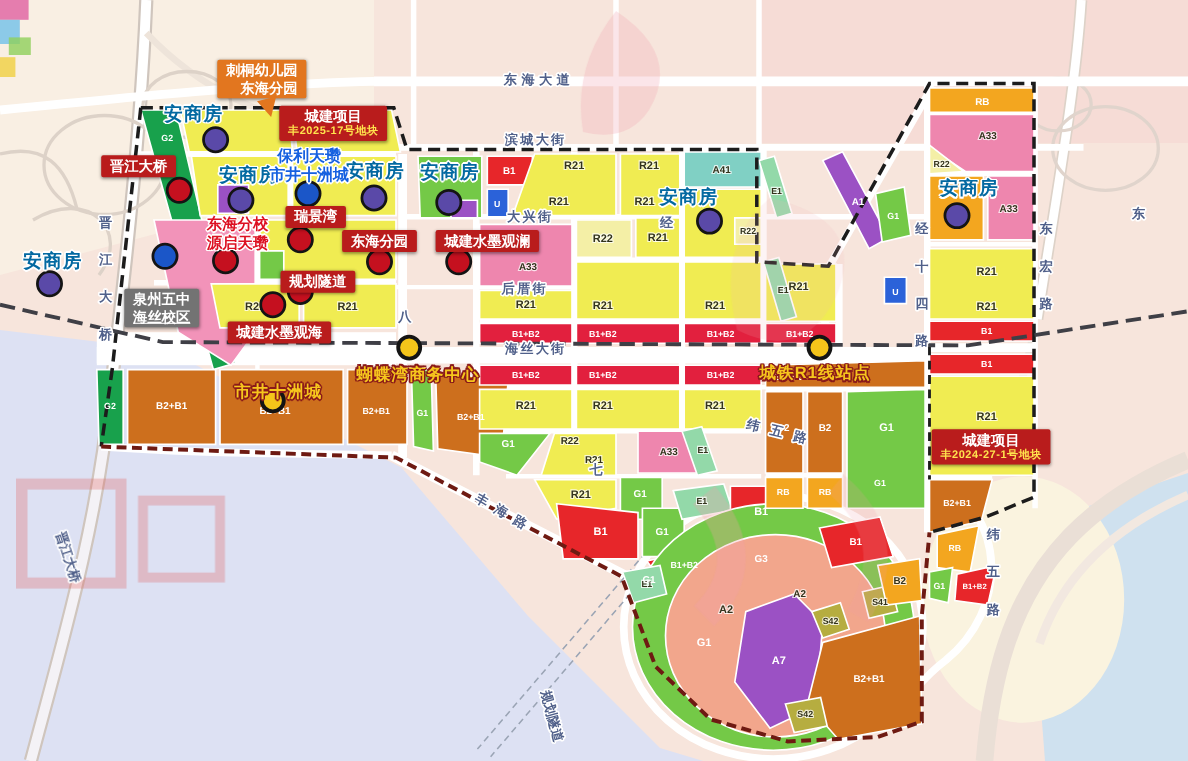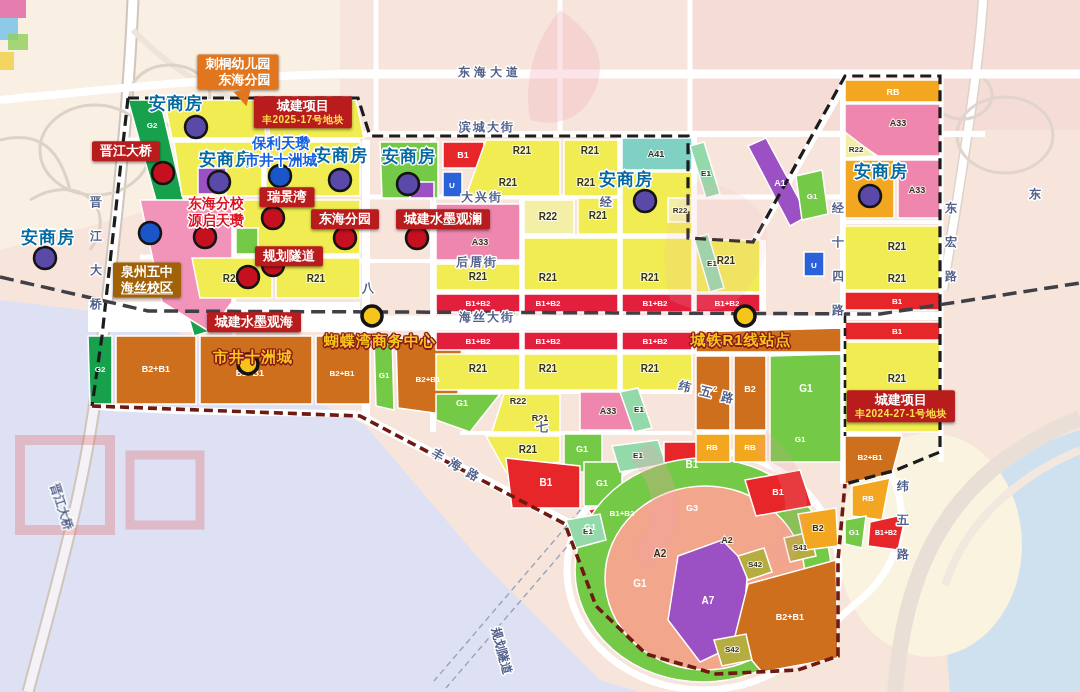--- a/index.html
+++ b/index.html
@@ -6,21 +6,21 @@
   .stage{position:relative;width:1080px;height:692px;overflow:hidden;
          font-family:"Liberation Sans","DejaVu Sans",sans-serif;background:#f7e5dc;}
   .stage svg{position:absolute;left:0;top:0;}
   #anno{position:absolute;left:0;top:0;width:906px;height:692px;pointer-events:none;}
   .anno{position:absolute;transform:translate(-50%,-50%);text-align:center;
         line-height:1.2;white-space:nowrap;font-family:"Liberation Sans","DejaVu Sans",sans-serif;}
   .red-box,.red-box2,.orange-box,.blue-box{color:#fff;font-weight:bold;font-size:13px;
         padding:2px 8px;border-radius:2px;box-shadow:0 1px 3px rgba(0,0,0,.4);}
   .red-box,.red-box2{background:#b91c1c;}
   .orange-box{background:#e2761f;}
-  .blue-box{background:#a16207;}
+  .blue-box{background:#737373;}
   .red-box2 .l2{display:block;color:#ffe34d;font-size:10px;letter-spacing:.5px;}
   .blue-box .l1,.orange-box .l1{display:block;}
   .black-label{font-size:17px;font-weight:700;color:#0369a1;letter-spacing:1px;
      text-shadow:-1.5px 0 #fff,1.5px 0 #fff,0 -1.5px #fff,0 1.5px #fff,-1px -1px #fff,1px 1px #fff,-1px 1px #fff,1px -1px #fff;}
   .blue-label{font-size:14.5px;font-weight:900;color:#1560e0;
      text-shadow:-1.5px 0 #fff,1.5px 0 #fff,0 -1.5px #fff,0 1.5px #fff,-1px -1px #fff,1px 1px #fff,-1px 1px #fff,1px -1px #fff;}
   .red-label{font-size:14px;font-weight:900;color:#dd1122;
      text-shadow:-1.5px 0 #fff,1.5px 0 #fff,0 -1.5px #fff,0 1.5px #fff,-1px -1px #fff,1px 1px #fff,-1px 1px #fff,1px -1px #fff;}
   .yellow-label{font-size:15px;font-weight:900;color:#f6c61d;letter-spacing:1px;
      text-shadow:-1.5px 0 #8a1a1a,1.5px 0 #8a1a1a,0 -1.5px #8a1a1a,0 1.5px #8a1a1a,-1px -1px #8a1a1a,1px 1px #8a1a1a,-1px 1px #8a1a1a,1px -1px #8a1a1a;}
@@ -391,21 +391,21 @@
       <div class="anno red-box" style="left: 345px; top: 219px;">
         <span class="l1" style="display: block;">东海分园</span>
       </div>
       <div class="anno red-label" style="left: 216px; top: 212px;">
         <span class="l1" style="display: block;">东海分校</span>
         <span class="l2" style="display: block;">源启天瓒</span>
       </div>
       <div class="anno red-box" style="left: 289px; top: 256px;">
         <span class="l1" style="display: block;">规划隧道</span>
       </div>
-      <div class="anno red-box" style="left: 254px; top: 302px; margin-top: 20px;">
+      <div class="anno red-box" style="left: 254px; top: 302px;">
         <span class="l1" style="display: block;">城建水墨观海</span>
       </div>
       <div class="anno red-box" style="left: 443px; top: 219px;">
         <span class="l1" style="display: block;">城建水墨观澜</span>
       </div>
       <div class="anno blue-box" style="left: 147px; top: 280px;">
         <span class="l1" style="display: block;">泉州五中</span>
         <span class="l2" style="display: block; text-decoration: underline;">海丝校区</span>
       </div>
       <div class="anno yellow-label" style="left: 253px; top: 345px;">

